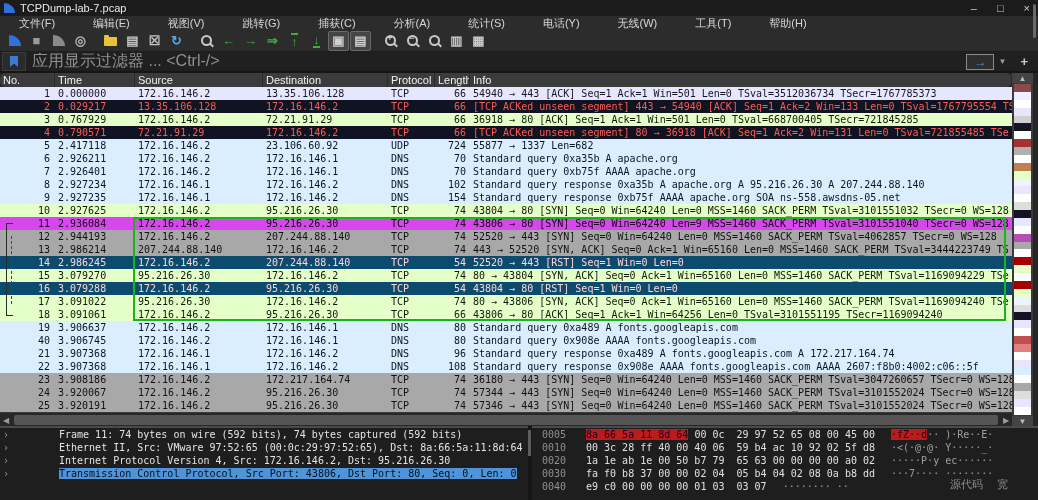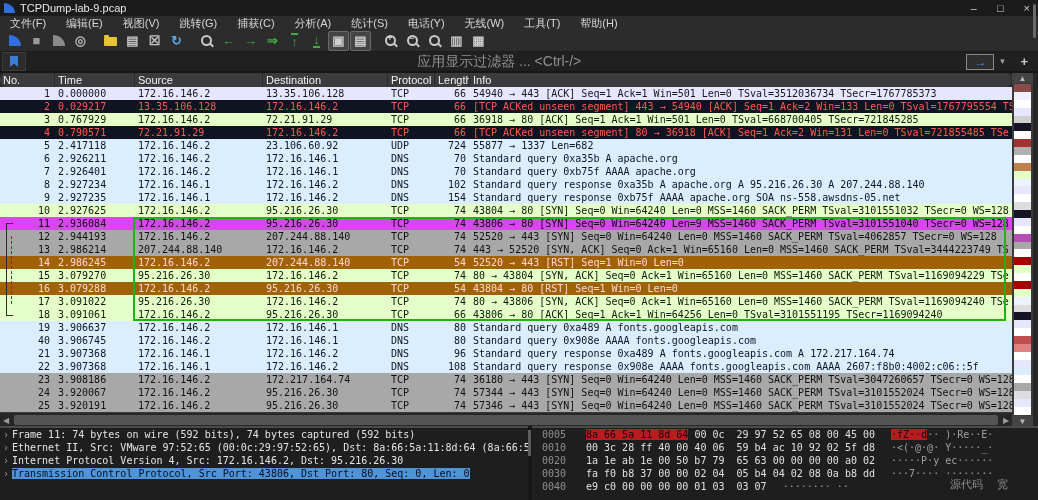--- a/index.html
+++ b/index.html
@@ -7,21 +7,21 @@
        font-family:"Liberation Sans",sans-serif;color:#ddd;}
   
   #titlebar{position:absolute;left:0;top:0;width:1038px;height:16px;background:#1b1b1b;
             display:flex;align-items:center;font-size:11px;color:#e8e8e8;}
   .fin{display:inline-block;width:11px;height:10px;border-radius:0 100% 0 0;background:#2f6fde;margin:0 5px 0 4px;}
   #wincontrols{position:absolute;right:8px;top:0;height:16px;display:flex;gap:20px;align-items:center;color:#cfcfcf;font-size:11px;}
   #wincontrols span{cursor:default;}
   
   #menubar{position:absolute;left:0;top:16px;width:1038px;height:14px;background:#2c2c2c;
            display:flex;align-items:center;font-size:11px;color:#d6d6d6;border-bottom:1px solid #222;}
-  #menubar .mitem{padding:0 10px;height:14px;display:flex;align-items:center;}
+  #menubar .mitem{padding:0 19px;height:14px;display:flex;align-items:center;}
   
   #toolbar{position:absolute;left:0;top:30px;width:1038px;height:22px;background:#2c2c2c;
            display:flex;align-items:center;padding-left:4px;box-sizing:border-box;border-bottom:1px solid #1d1d1d;}
   .tbtn{width:19px;height:18px;display:flex;align-items:center;justify-content:center;margin-right:1px;border:1px solid transparent;border-radius:2px;}
   .tbtn.pressed{background:#454545;border:1px solid #6a6a6a;}
   .tsep{width:8px;height:18px;}
   .tico{display:flex;align-items:center;justify-content:center;font-size:13px;line-height:1;font-weight:bold;}
   .kind-fin i{display:block;width:12px;height:11px;border-radius:0 100% 0 0;}
   .kind-folder i{display:block;width:13px;height:9px;border-radius:1px;position:relative;margin-top:2px;}
   .kind-folder i::before{content:'';position:absolute;top:-2px;left:0;width:5px;height:2px;background:inherit;border-radius:1px 1px 0 0;}
@@ -30,81 +30,81 @@
   .kind-find-plus i::before{content:'+';position:absolute;left:0px;top:-3px;font-size:9px;font-weight:bold;}
   .kind-find-minus i::before{content:'−';position:absolute;left:0px;top:-3px;font-size:9px;font-weight:bold;}
   .bar-top{border-top:2px solid currentColor;}
   .bar-bottom{border-bottom:2px solid currentColor;}
   
   #filterbar{position:absolute;left:0;top:52px;width:1038px;height:21px;background:#202020;
              display:flex;align-items:center;border-bottom:2px solid #161616;box-sizing:border-box;}
   #bookmarkbox{width:22px;height:17px;margin-left:2px;background:#2b2b2b;border:1px solid #3c3c3c;
                display:flex;align-items:center;justify-content:center;}
   .ribbon{display:block;width:8px;height:11px;background:#3b7bd4;clip-path:polygon(0 0,100% 0,100% 100%,50% 68%,0 100%);}
-  #filterinput{flex:1;font-size:14px;color:#8f8f8f;padding-left:6px;text-align:center;}
+  #filterinput{flex:1;font-size:16px;color:#8f8f8f;padding-left:6px;}
   #applybtn{width:26px;height:14px;border:1px solid #8a8a8a;background:#2e2e2e;display:flex;align-items:center;justify-content:center;
             color:#4f8fe0;font-weight:bold;font-size:12px;margin-right:4px;}
   #applycaret{color:#9a9a9a;font-size:8px;margin-right:14px;}
   #addbtn{color:#c8c8c8;font-size:13px;margin-right:10px;font-weight:bold;}
   
   #plheader{position:absolute;left:0;top:73px;width:1012px;height:14px;background:#3b3b3b;display:grid;
             grid-template-columns:55px 80px 128px 125px 47px 35px 1fr;font-size:11px;color:#f2f2f2;border-radius:6px;}
   #plheader .hcell{border-right:1px solid #2a2a2a;padding:0 3px;overflow:hidden;white-space:nowrap;display:flex;align-items:center;}
   #packets{position:absolute;left:0;top:87px;width:1012px;height:325px;overflow:hidden;background:#1c1c1c;}
   .prow{display:grid;grid-template-columns:55px 80px 128px 125px 47px 35px 1fr;height:13px;
         font-family:"DejaVu Sans Mono",monospace;font-size:10px;line-height:13px;white-space:pre;}
   .prow .c{overflow:hidden;padding-left:3px;}
   .prow .c.no{text-align:right;padding-right:5px;padding-left:0;}
   .prow .c.len{text-align:right;padding-right:4px;padding-left:0;}
   .r-tcp{background:#e7e6ff;color:#16161f;}
   .r-bad{background:#0f1322;color:#ff5b50;}
   .r-http{background:#e4ffc7;color:#101a08;}
   .r-udp{background:#daeeff;color:#0a1520;}
   .r-syn{background:#a8a8a8;color:#111;}
-  .r-rst{background:#a16207;color:#ffd6d6;}
+  .r-rst{background:#0c4a6e;color:#ffd6d6;}
   .r-sel{background:#d946ef;color:#160316;}
   #convbox{position:absolute;left:133px;top:217px;width:873px;height:104px;border:2px solid #1db31d;box-sizing:border-box;pointer-events:none;}
   #bracket{position:absolute;left:6px;top:223px;width:7px;height:93px;border-left:1px solid #2b2b2b;pointer-events:none;}
   #bracket::before,#bracket::after{content:'';position:absolute;left:0;width:6px;height:1px;background:#2b2b2b;}
   #bracket::before{top:0;} #bracket::after{bottom:0;}
   #bracket2{position:absolute;left:11px;top:236px;height:68px;border-left:1px dashed #a02020;pointer-events:none;}
   
   #hscroll{position:absolute;left:0;top:412px;width:1012px;height:14px;background:#272727;border-top:1px solid #3a3a3a;display:flex;align-items:center;}
   #hscroll .arr{width:12px;text-align:center;color:#9a9a9a;font-size:8px;}
   #hthumb{height:10px;background:#555;border-radius:2px;flex:1;margin:0 2px;}
   
   #minimap{position:absolute;left:1012px;top:73px;width:21px;height:353px;background:#3a3a3a;display:flex;flex-direction:column;}
   #minimap .arr{height:10px;display:flex;align-items:center;justify-content:center;color:#bbb;font-size:8px;background:#444;}
   #stripes{flex:1;display:flex;flex-direction:column;margin:1px 2px;}
   #stripes div{flex:1;}
   
   #details{position:absolute;left:0;top:426px;width:528px;height:74px;background:#1e1e1e;border-top:2px solid #4a4a4a;box-sizing:border-box;overflow:hidden;}
   .drow{height:13px;display:flex;align-items:center;font-family:"DejaVu Sans Mono",monospace;font-size:10px;color:#e4e4e4;white-space:pre;margin-top:0px;}
   .drow .exp{width:12px;text-align:center;color:#9a9a9a;flex:none;}
-  .drow .dtext{overflow:hidden;white-space:pre;}
+  .drow .dtext{overflow:hidden;white-space:pre;margin-left:47px;}
   .drow.selected .dtext{background:#4f94d8;color:#05101c;}
   #dscroll{position:absolute;right:2px;top:4px;width:3px;height:34px;background:#6a6a6a;border-radius:2px;}
   #splitter{position:absolute;left:528px;top:426px;width:4px;height:74px;background:#161616;}
   #hexpane{position:absolute;left:532px;top:426px;width:506px;height:74px;background:#1e1e1e;border-top:2px solid #4a4a4a;box-sizing:border-box;overflow:hidden;}
   .hrow{height:13px;display:flex;font-family:"DejaVu Sans Mono",monospace;font-size:10px;line-height:13px;white-space:pre;}
   .hrow .off{width:34px;margin-left:10px;color:#8f8f8f;flex:none;}
   .hrow .hx{margin-left:10px;color:#e0e0e0;flex:none;}
   .hrow .asc{margin-left:16px;color:#9f9f9f;}
   .hl{background:#b91c1c;color:#1a021a;}
   #ime{position:absolute;right:30px;bottom:8px;font-size:11px;color:#8d8d8d;display:flex;gap:14px;}
   #hexscroll{position:absolute;left:528px;top:430px;width:3px;height:26px;background:#5d5d5d;}
 </style>
 </head>
 <body>
 
 <div id="win">
 
   <div id="titlebar">
     <span class="fin"></span>
-    <span>TCPDump-lab-9.pcap</span>
+    <span>TCPDump-lab-7.pcap</span>
     <div id="wincontrols">
       <span>–</span>
       <span>□</span>
       <span>×</span>
     </div>
   </div>
 
   <div id="menubar">
       <div class="mitem">文件(F)</div>
       <div class="mitem">编辑(E)</div>

